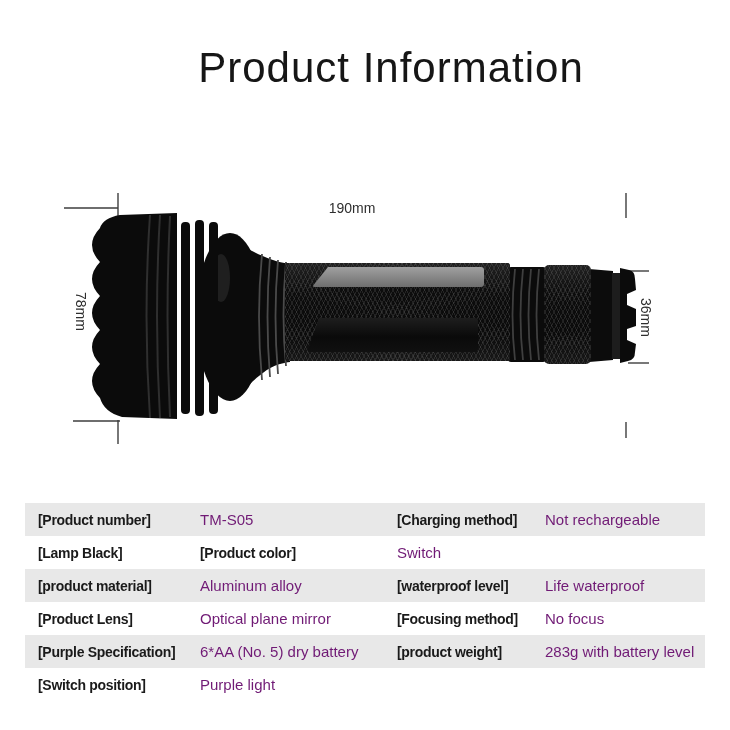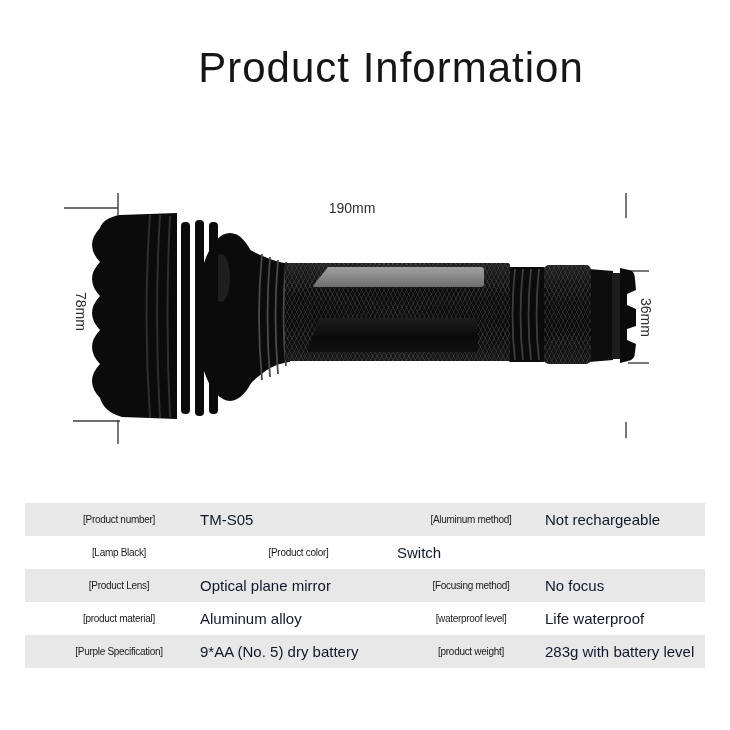--- a/index.html
+++ b/index.html
@@ -38,24 +38,24 @@
     clip-path:polygon(12px 0,100% 0,100% 100%,0 100%);
   }
   
   .spec-table{position:absolute;left:25px;top:503px;width:680px;}
   .spec-row{
     display:grid;grid-template-columns:162px 197px 148px 1fr;
     align-items:center;height:33px;padding-left:13px;box-sizing:border-box;
   }
   .spec-row:nth-child(odd){background:#e8e8e8;}
   .spec-label{
-    font-size:10px;font-weight:400;color:#1a1a1a;letter-spacing:-0.3px;
-    white-space:nowrap;overflow:hidden;text-align:center;
+    font-size:14px;font-weight:700;color:#1a1a1a;letter-spacing:-0.3px;
+    white-space:nowrap;overflow:hidden;
   }
-  .spec-value{font-size:15px;font-weight:400;color:#0f172a;white-space:nowrap;}
+  .spec-value{font-size:15px;font-weight:400;color:#701a75;white-space:nowrap;}
 </style>
 </head>
 <body>
 
 <div class="canvas">
 
   <h1 class="page-title">Product Information</h1>
 
   <svg class="figure-svg" viewBox="0 0 730 730">
 
@@ -116,41 +116,47 @@
 
   <div class="tex knurl body-knurl"></div>
   <div class="tex gloss-band"></div>
   <div class="tex facet-panel"></div>
   <div class="tex knurl tail-knurl"></div>
 
   <div class="spec-table">
       <div class="spec-row">
       <span class="spec-label">[Product number]</span>
       <span class="spec-value">TM-S05</span>
-      <span class="spec-label">[Aluminum method]</span>
+      <span class="spec-label">[Charging method]</span>
       <span class="spec-value">Not rechargeable</span>
     </div>
       <div class="spec-row">
       <span class="spec-label">[Lamp Black]</span>
       <span class="spec-label">[Product color]</span>
       <span class="spec-value">Switch</span>
     </div>
       <div class="spec-row">
+      <span class="spec-label">[product material]</span>
+      <span class="spec-value">Aluminum alloy</span>
+      <span class="spec-label">[waterproof level]</span>
+      <span class="spec-value">Life waterproof</span>
+    </div>
+      <div class="spec-row">
       <span class="spec-label">[Product Lens]</span>
       <span class="spec-value">Optical plane mirror</span>
       <span class="spec-label">[Focusing method]</span>
       <span class="spec-value">No focus</span>
     </div>
       <div class="spec-row">
-      <span class="spec-label">[product material]</span>
-      <span class="spec-value">Aluminum alloy</span>
-      <span class="spec-label">[waterproof level]</span>
-      <span class="spec-value">Life waterproof</span>
+      <span class="spec-label">[Purple Specification]</span>
+      <span class="spec-value">6*AA (No. 5) dry battery</span>
+      <span class="spec-label">[product weight]</span>
+      <span class="spec-value">283g with battery level</span>
     </div>
       <div class="spec-row">
-      <span class="spec-label">[Purple Specification]</span>
-      <span class="spec-value">9*AA (No. 5) dry battery</span>
-      <span class="spec-label">[product weight]</span>
-      <span class="spec-value">283g with battery level</span>
+      <span class="spec-label">[Switch position]</span>
+      <span class="spec-value">Purple light</span>
+      <span class="spec-label"></span>
+      <span class="spec-value"></span>
     </div>
     </div>
 
 </div>
 
 </body></html>

